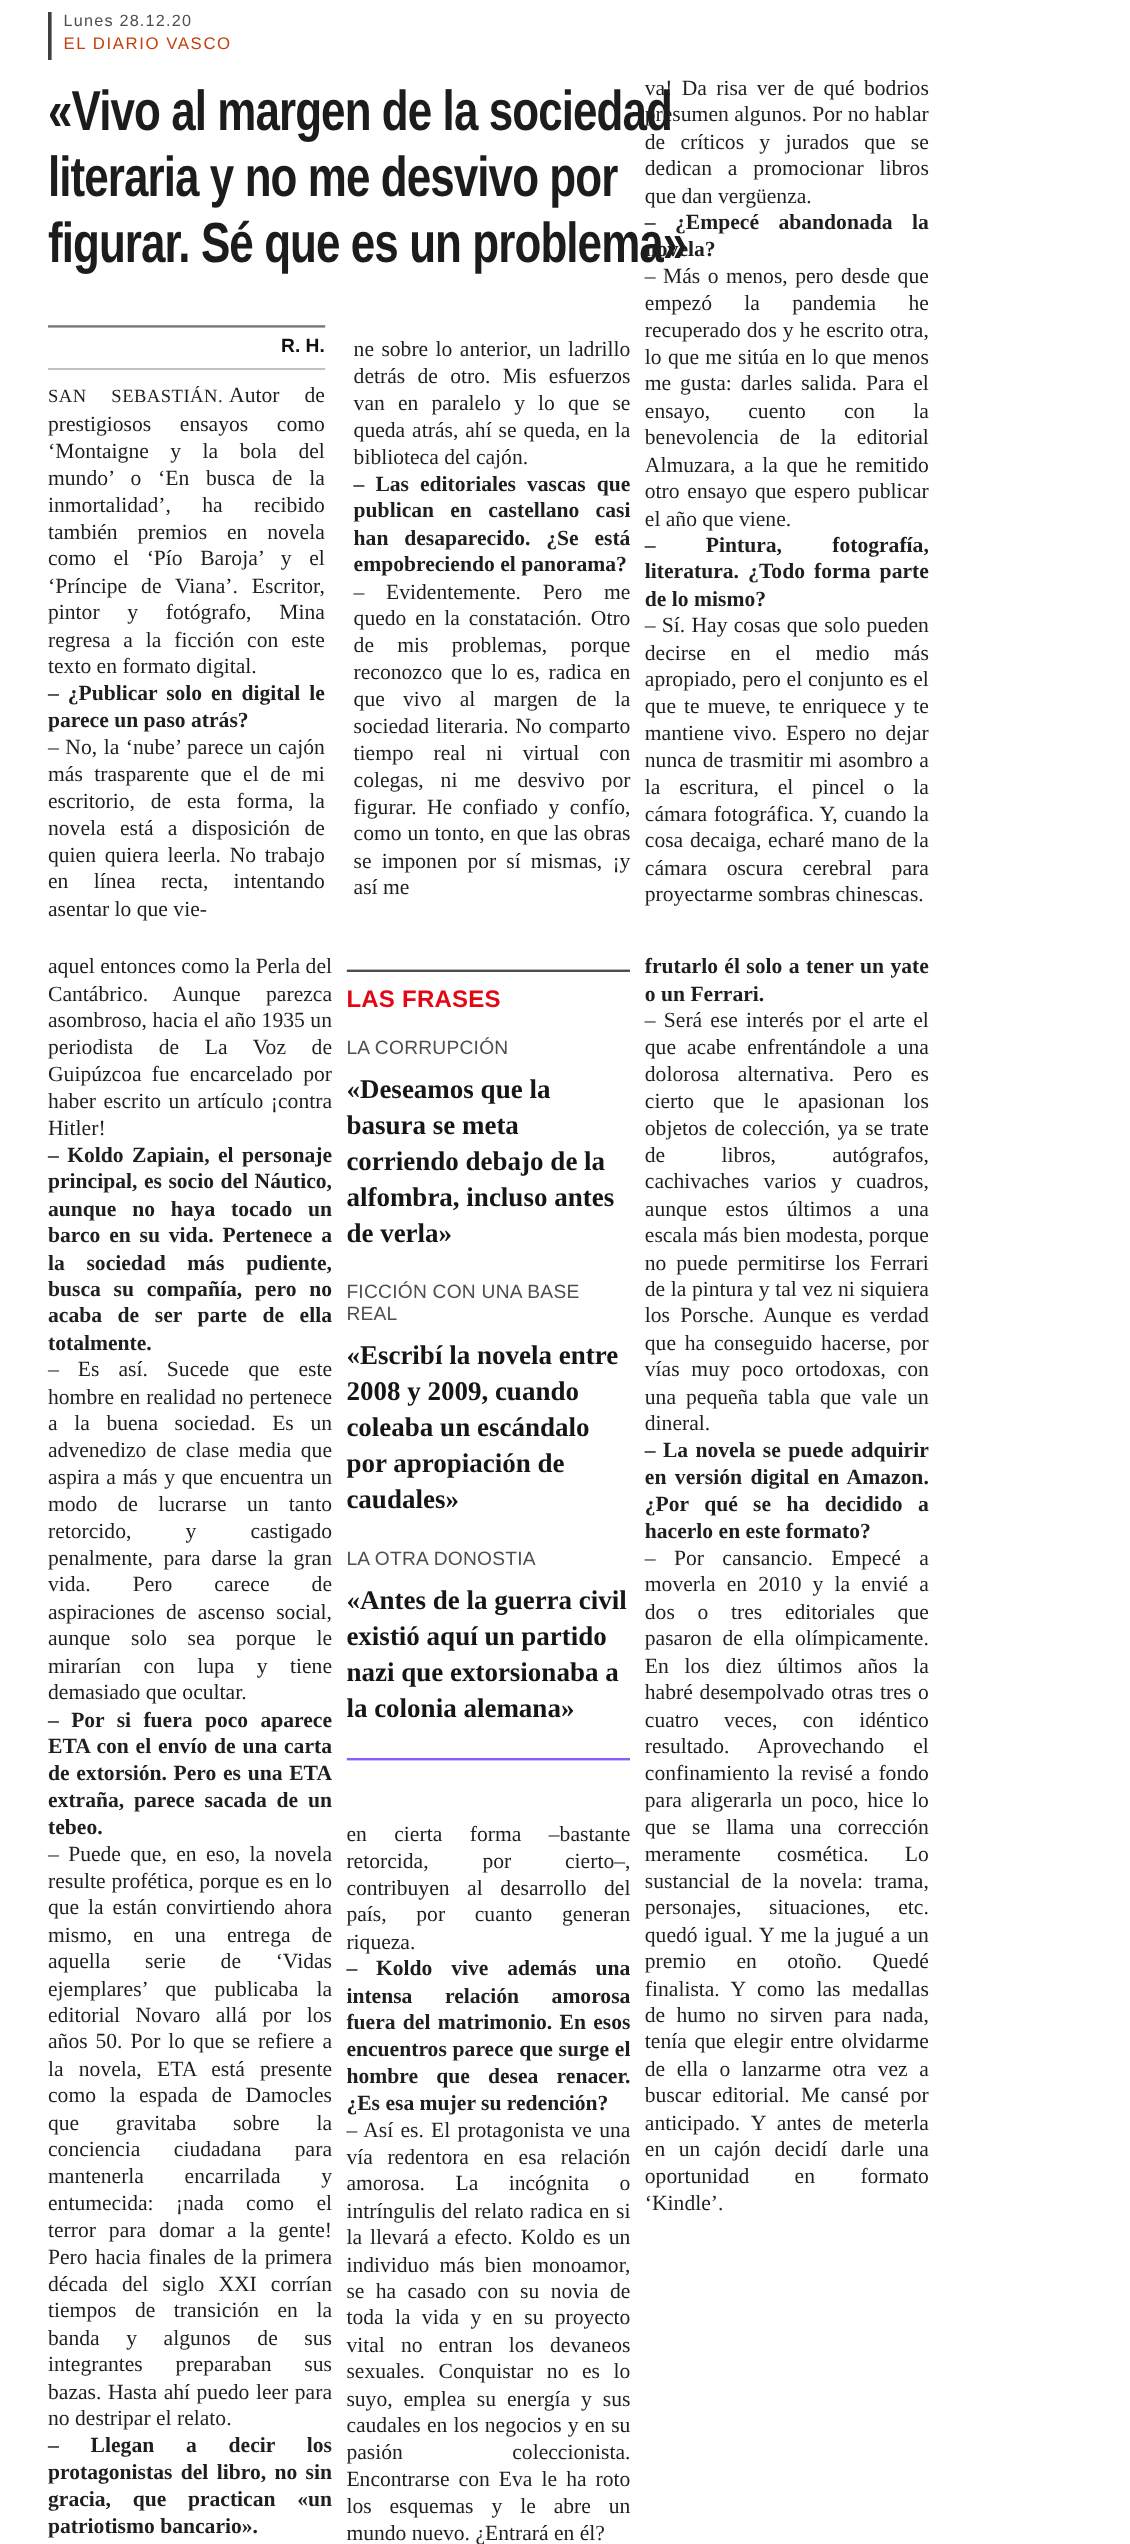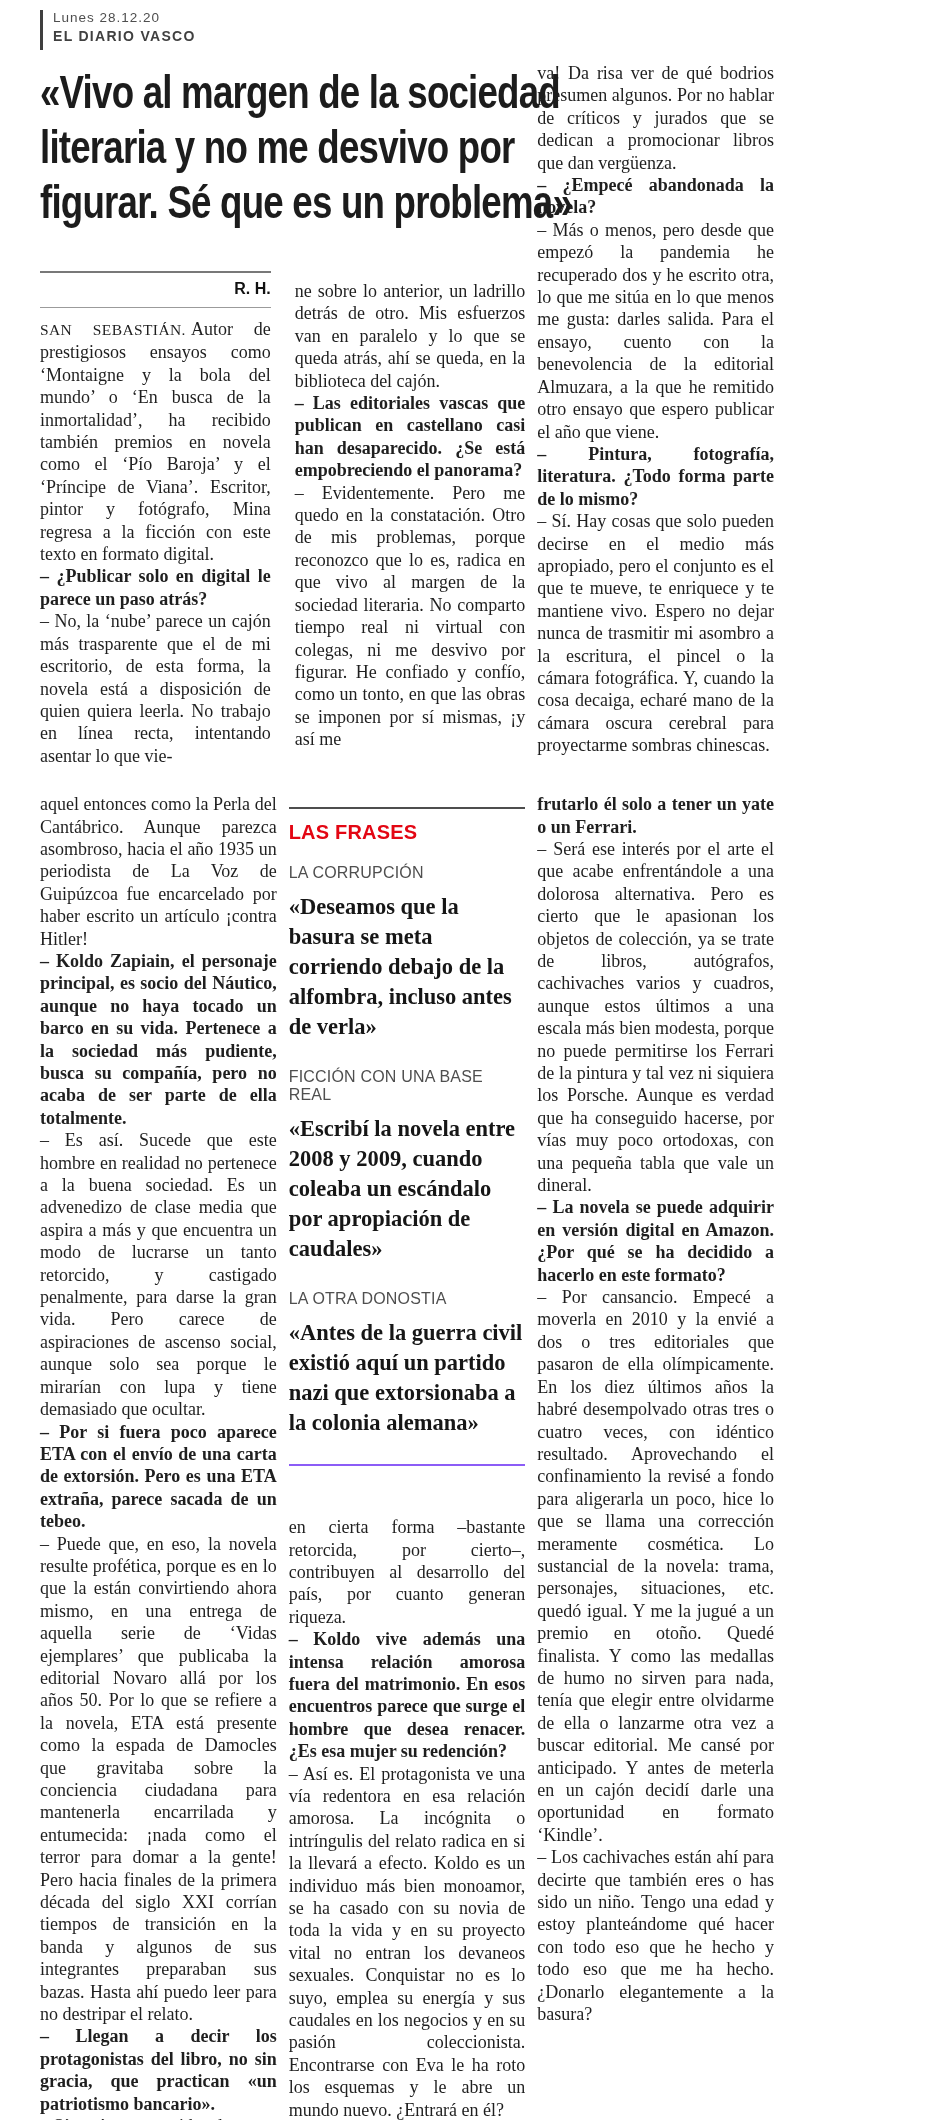--- a/index.html
+++ b/index.html
@@ -5,21 +5,21 @@
   html,body { margin:0; padding:0; background:#ffffff; }
   .page {
     width: 790px; height: 2120px; box-sizing: border-box;
     padding: 10px 16px 0 40px; background:#ffffff; overflow:hidden;
     font-family: "Liberation Serif", serif; color:#1f1f1f; position:relative;
   }
   
   .masthead { border-left:3px solid #3f3f3f; padding-left:10px; height:40px;
               font-family:"Liberation Sans", sans-serif; }
   .masthead-date { font-size:13.5px; color:#4e4e4e; letter-spacing:1px; }
-  .masthead-title { font-size:14px; font-weight:bold; color:#404040; letter-spacing:1.3px; margin-top:3px; }
+  .masthead-title { font-size:14px; font-weight:normal; color:#c2410c; letter-spacing:1.3px; margin-top:3px; }
 
   hr.rule { border:0; margin:0; }
   .rule-top { margin-top:54px; border-top:2px solid #8a8a8a; }
   .rule-mid { margin-top:20px; border-top:2px solid #a3a3a3; }
 
   
   .cols3 { display:grid; grid-template-columns:repeat(3,1fr); column-gap:12px; }
   .top { margin-top:12px; }
   .top-left { grid-column:1 / 3; }
   .cols2 { display:grid; grid-template-columns:repeat(2,1fr); column-gap:24px; margin-top:42px; }
@@ -132,17 +132,16 @@
         <p class="para">– Así es. El protagonista ve una vía redentora en esa relación amorosa. La incógnita o intríngulis del relato radica en si la llevará a efecto. Koldo es un individuo más bien monoamor, se ha casado con su novia de toda la vida y en su proyecto vital no entran los devaneos sexuales. Conquistar no es lo suyo, emplea su energía y sus caudales en los negocios y en su pasión coleccionista. Encontrarse con Eva le ha roto los esquemas y le abre un mundo nuevo. ¿Entrará en él?</p>
         <p class="para q">– Una peculiaridad de este hombre es que le interesa tanto el arte como el dinero. Prefiere poseer un valioso cuadro para dis-</p>
       </div>
     </div>
 
     <div class="col">
       <p class="para q">frutarlo él solo a tener un yate o un Ferrari.</p>
       <p class="para">– Será ese interés por el arte el que acabe enfrentándole a una dolorosa alternativa. Pero es cierto que le apasionan los objetos de colección, ya se trate de libros, autógrafos, cachivaches varios y cuadros, aunque estos últimos a una escala más bien modesta, porque no puede permitirse los Ferrari de la pintura y tal vez ni siquiera los Porsche. Aunque es verdad que ha conseguido hacerse, por vías muy poco ortodoxas, con una pequeña tabla que vale un dineral.</p>
       <p class="para q">– La novela se puede adquirir en versión digital en Amazon. ¿Por qué se ha decidido a hacerlo en este formato?</p>
       <p class="para">– Por cansancio. Empecé a moverla en 2010 y la envié a dos o tres editoriales que pasaron de ella olímpicamente. En los diez últimos años la habré desempolvado otras tres o cuatro veces, con idéntico resultado. Aprovechando el confinamiento la revisé a fondo para aligerarla un poco, hice lo que se llama una corrección meramente cosmética. Lo sustancial de la novela: trama, personajes, situaciones, etc. quedó igual. Y me la jugué a un premio en otoño. Quedé finalista. Y como las medallas de humo no sirven para nada, tenía que elegir entre olvidarme de ella o lanzarme otra vez a buscar editorial. Me cansé por anticipado. Y antes de meterla en un cajón decidí darle una oportunidad en formato ‘Kindle’.</p>
-      <p class="para">– Los cachivaches están ahí para decirte que también eres o has sido un niño. Tengo una edad y estoy planteándome qué hacer con todo eso que he hecho y todo eso que me ha hecho. ¿Donarlo elegantemente a la basura?</p>
     </div>
   </section>
 
 </div>
 
 </body></html>

